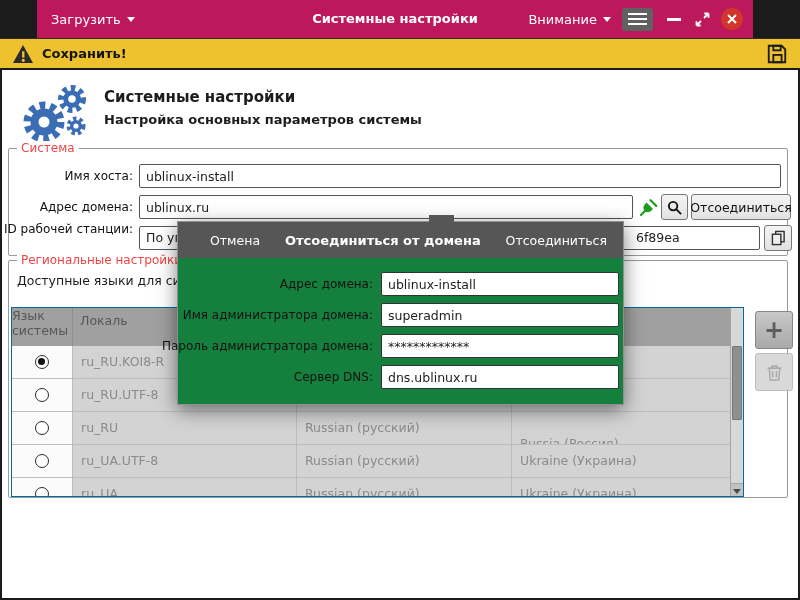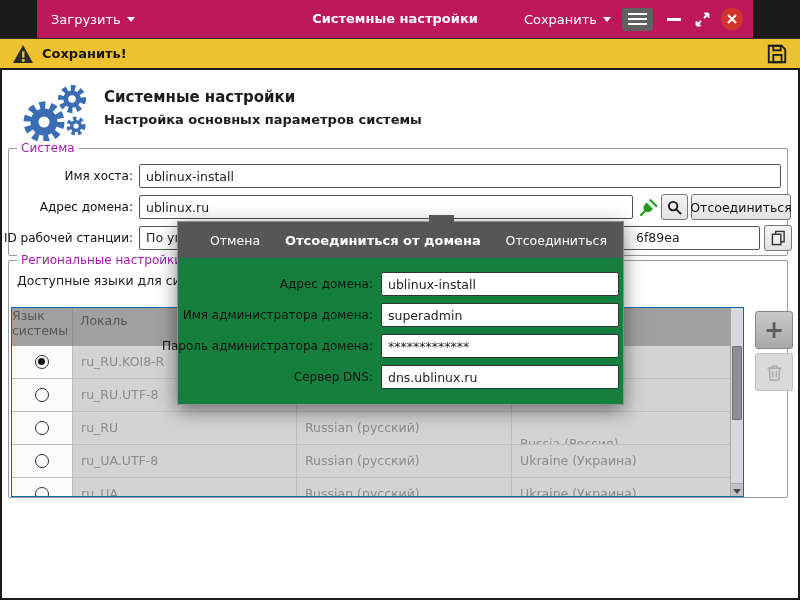--- a/index.html
+++ b/index.html
@@ -22,21 +22,21 @@
   
   #warnbar { position:absolute; left:0; top:38px; width:800px; height:30px; background:#eec22e; border-top:1px solid #2d2d2d; display:flex; align-items:center; gap:8px; padding:0 12px; font-weight:700; color:#141414; }
   #warn-save { margin-left:auto; cursor:pointer; display:flex; align-items:center; }
 
   
   #panel { position:absolute; left:2px; top:70px; width:796px; height:528px; background:#fff; }
   #page-title { position:absolute; left:102px; top:18px; font-size:15px; font-weight:700; }
   #page-subtitle { position:absolute; left:102px; top:42px; font-size:13px; font-weight:700; }
 
   .group { position:absolute; border:1px solid #9a9a9a; border-radius:2px; }
-  .legend { position:absolute; top:-8px; left:8px; background:#fff; padding:0 4px; font-size:12px; color:#a21caf; line-height:14px; }
+  .legend { position:absolute; top:-8px; left:8px; background:#fff; padding:0 4px; font-size:12px; color:#ef4444; line-height:14px; }
 
   .flabel { position:absolute; font-size:12px; line-height:24px; white-space:nowrap; color:#111; }
   .tinput { position:absolute; height:24px; border:1px solid #555; border-radius:2px; background:#fff; font-family:"DejaVu Sans",sans-serif; font-size:12.5px; color:#222; padding:0 6px; }
   .inputlike { position:absolute; height:24px; border:1px solid #555; border-radius:2px; background:#fff; font-size:12.5px; color:#222; line-height:22px; padding:0 6px; }
   .frag { position:absolute; top:0; line-height:22px; }
   .btn { position:absolute; height:26px; background:linear-gradient(#f4f4f4,#e2e2e2); border:1px solid #777; border-radius:3px; display:flex; align-items:center; justify-content:center; font-size:12.5px; color:#111; cursor:pointer; }
 
   
   #loctable { position:absolute; left:2px; top:46px; width:733px; height:190px; overflow:hidden; border:1px solid #0369a1; background:#d3d3d3; }
   .thead { display:flex; height:38px; background:#a0a0a0; }
@@ -76,21 +76,21 @@
   <header id="titlebar">
     <div class="tb-group" style="left:14px;">
       <span class="tb-btn">
         <span>Загрузить</span>
         <span class="caret"></span>
       </span>
     </div>
     <div id="tb-title">Системные настройки</div>
     <div class="tb-group" style="right:10px;">
       <span class="tb-btn">
-        <span>Сохранить</span>
+        <span>Внимание</span>
         <span class="caret"></span>
       </span>
       <span class="hamburger">
           <i></i>
           <i></i>
           <i></i>
         </span>
       <span class="minbar"></span>
       <span style="display:flex;cursor:pointer;">
         <svg width="15" height="15" viewBox="0 0 15 15" fill="none" stroke="#fff" stroke-width="1.8">
@@ -152,21 +152,21 @@
         <path d="M11.5 3.2 l2.6 2.6 M14.6 6.3 l2.6 2.6" stroke="#1f9b1f" stroke-width="2.2" fill="none" stroke-linecap="round"></path>
       </svg>
       <span class="btn" style="left:652px;top:45px;width:27px;">
         <svg width="15" height="15" viewBox="0 0 16 16" fill="none" stroke="#111" stroke-width="2">
             <circle cx="6.5" cy="6.5" r="4.5"></circle>
             <path d="M10 10 L15 15"></path>
           </svg>
       </span>
       <span class="btn" style="left:682px;top:45px;width:100px;">Отсоединиться</span>
 
-      <span class="flabel" style="right:654px;top:77px;">ID рабочей станции:</span>
+      <span class="flabel" style="right:654px;top:68px;">ID рабочей станции:</span>
       <div class="inputlike" style="left:130px;top:77px;width:621px;">
         <span>По умолчанию</span>
         <span class="frag" style="left:496px;">6f89ea</span>
       </div>
       <span class="btn" style="left:755px;top:76px;width:28px;">
         <svg width="15" height="16" viewBox="0 0 16 17" fill="none" stroke="#333" stroke-width="1.5">
             <rect x="5" y="1.5" width="9" height="11"></rect>
             <rect x="1.5" y="4.5" width="9" height="11" fill="#efefef"></rect>
           </svg>
       </span>

